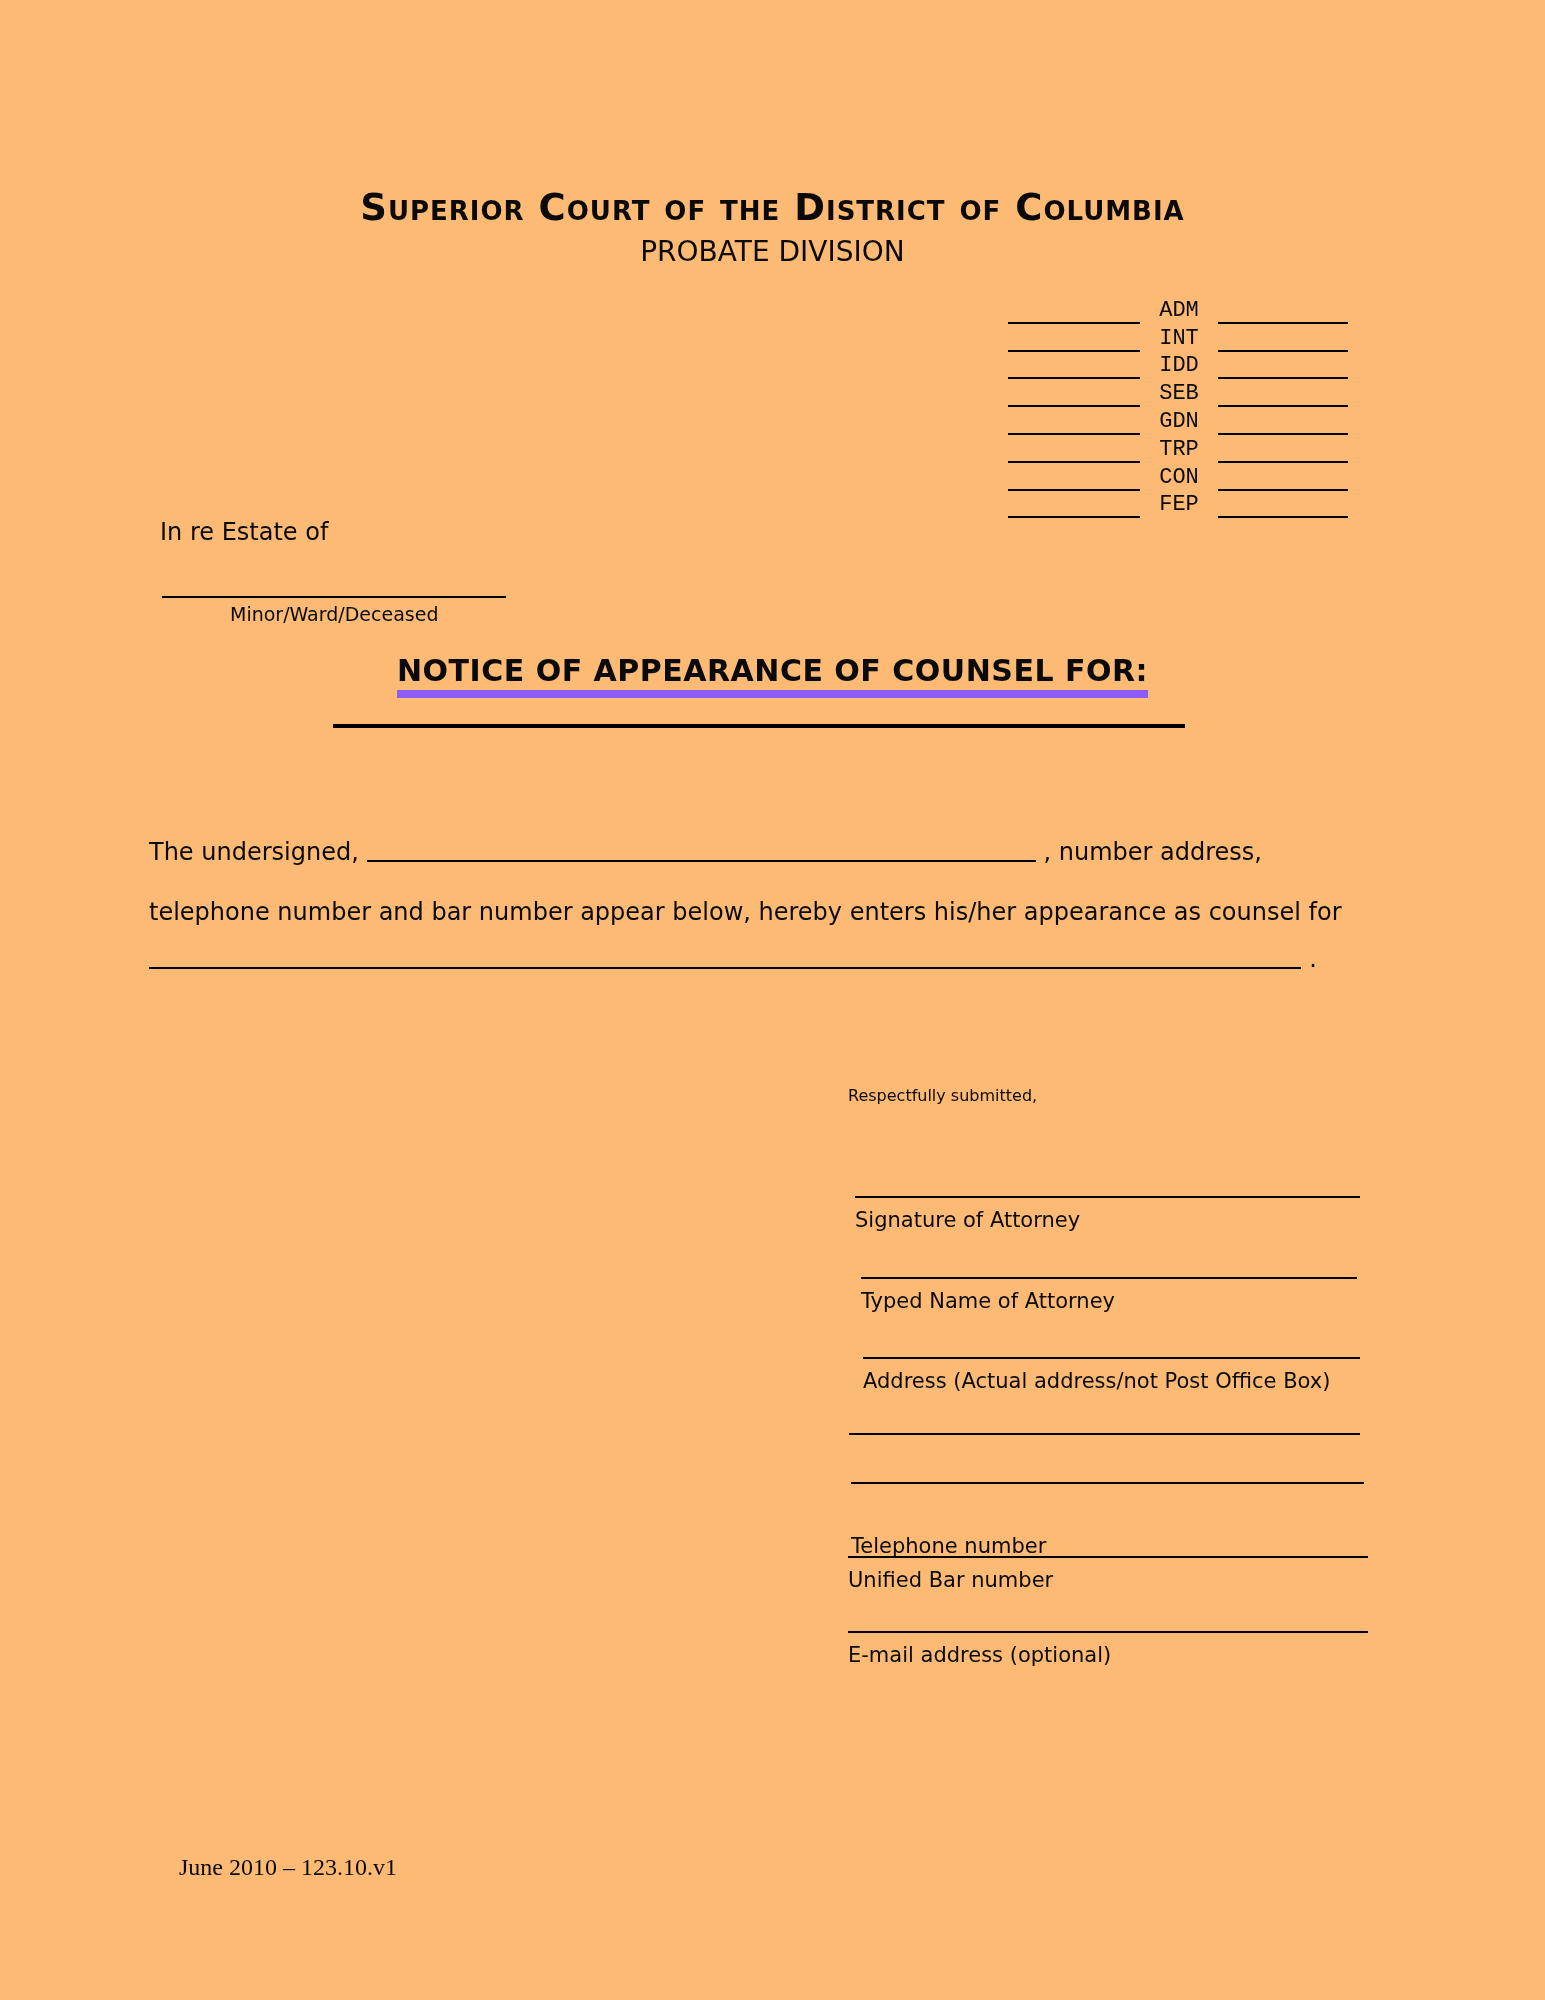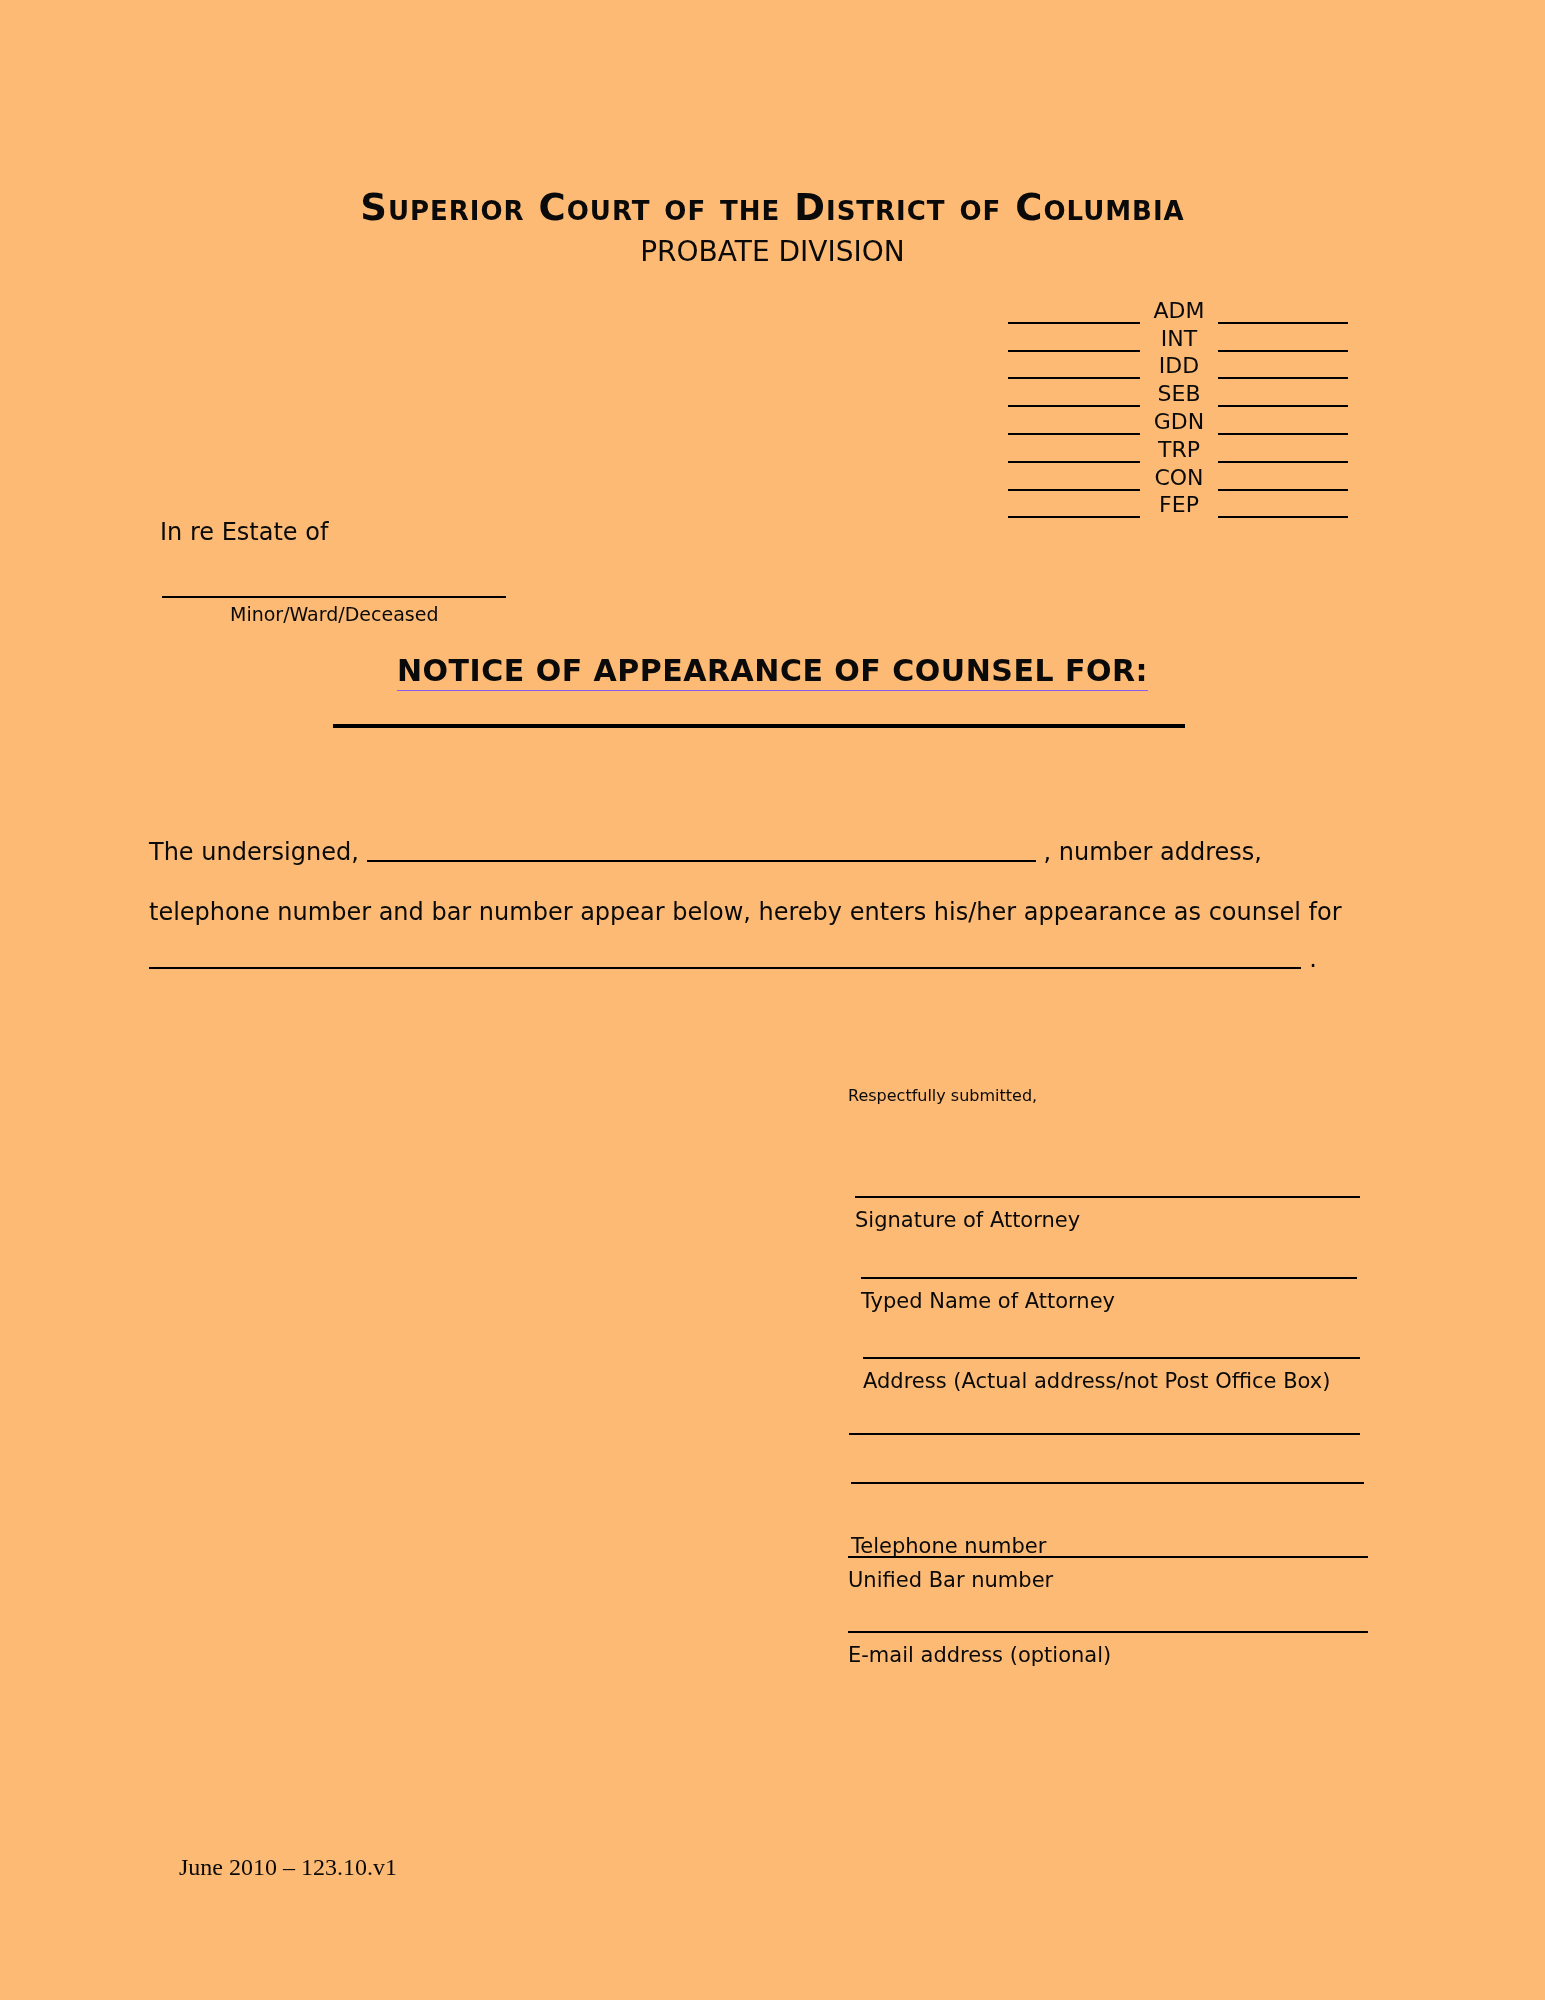--- a/index.html
+++ b/index.html
@@ -17,32 +17,32 @@
   .division-subtitle {
     position:absolute; top:237px; left:0; width:100%; text-align:center;
     font-size:28px; line-height:1.1;
   }
 
   
   .codes { position:absolute; left:1008px; top:296px; width:340px; }
   .code-row { display:flex; align-items:flex-end; height:27.8px; }
   .code-blank-left  { width:132px; border-bottom:2px solid #000; height:24px; }
   .code-blank-right { width:130px; border-bottom:2px solid #000; height:24px; }
-  .code-label { width:78px; text-align:center; font-size:22px; line-height:1; padding-bottom:2px; }
+  .code-label { width:78px; text-align:center; font-size:22px; line-height:1; padding-bottom:2px;font-family:Liberation Mono, monospace; }
 
   
   .in-re { position:absolute; left:160px; top:518px; font-size:24px; }
   .estate-name-line { position:absolute; left:162px; top:596px; width:344px; border-top:2px solid #000; }
   .minor-ward-caption { position:absolute; left:230px; top:603px; font-size:19px; }
 
   
   .notice-heading { position:absolute; top:653px; left:0; width:100%; text-align:center; }
   .notice-heading .hd {
     font-size:30px; font-weight:bold; letter-spacing:0.5px;
-    border-bottom:1px solid #8b5cf6; padding-bottom:2px; display:inline-block;
+    border-bottom:8px solid #8b5cf6; padding-bottom:2px; display:inline-block;
   }
   .party-wrap { position:absolute; left:333px; top:724px; width:852px; }
   .party-name-line { border-top:4px solid #000; width:100%; }
   .insert-party-caption { margin-top:15px; text-align:center; font-size:21px; font-weight:bold; letter-spacing:0.5px; }
 
   
   .body-l1 { position:absolute; left:149px; top:839px; width:1113px; display:flex; align-items:flex-end; font-size:24px; }
   .body-l2 { position:absolute; left:149px; top:899px; font-size:24px; }
   .body-l3 { position:absolute; left:149px; top:946px; width:1168px; display:flex; align-items:flex-end; font-size:24px; }
   .txt { white-space:nowrap; line-height:1.16; }

